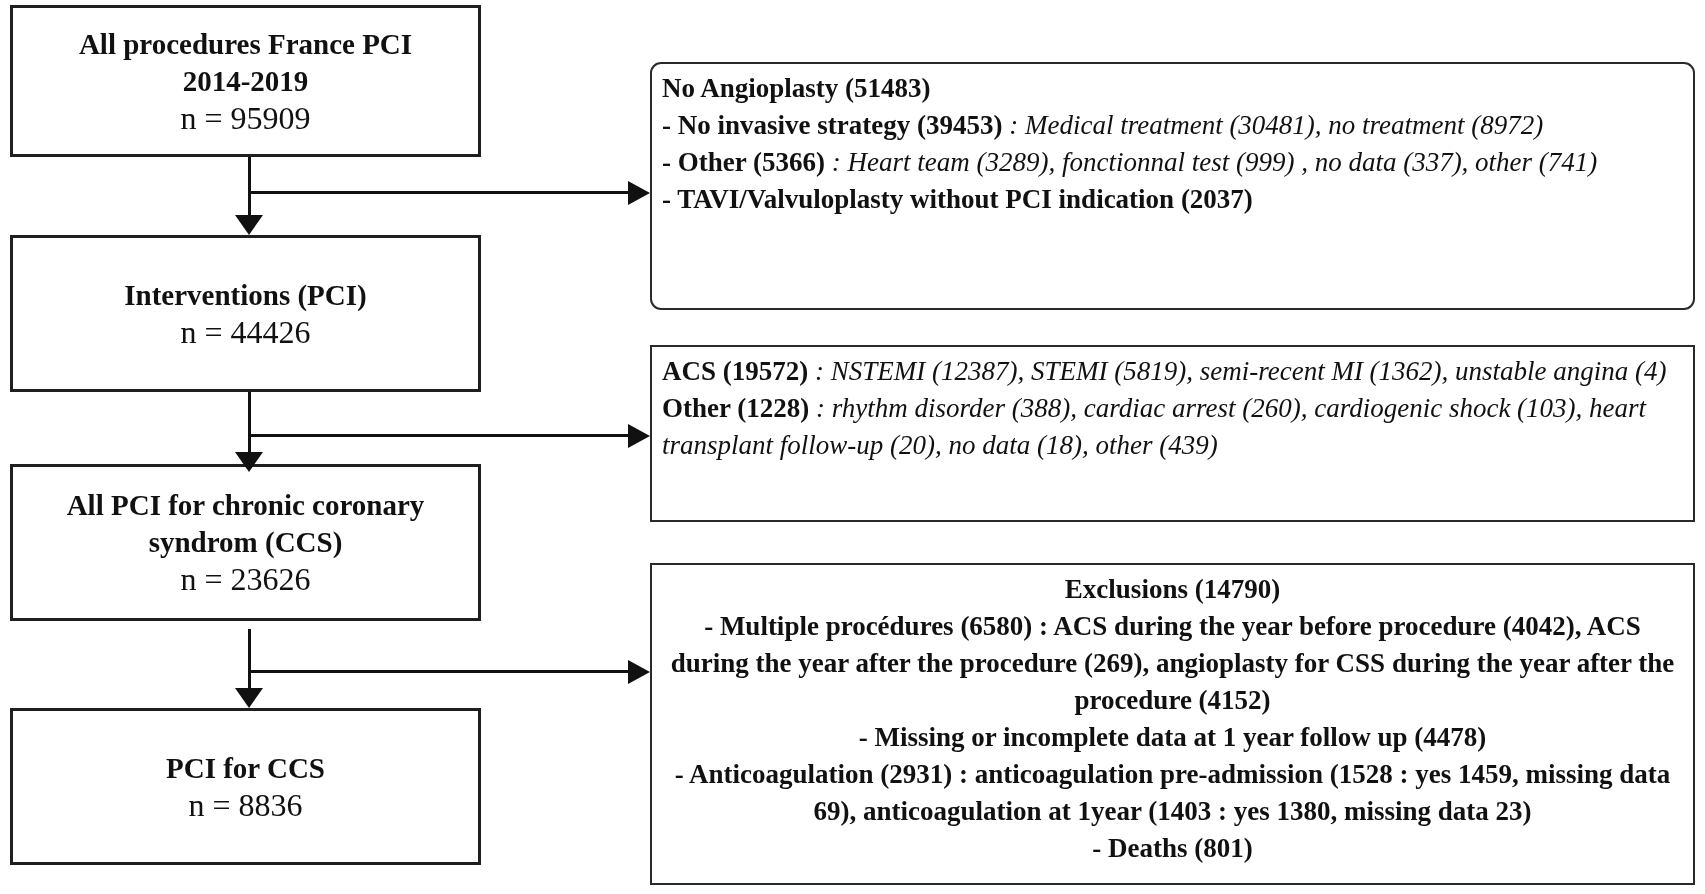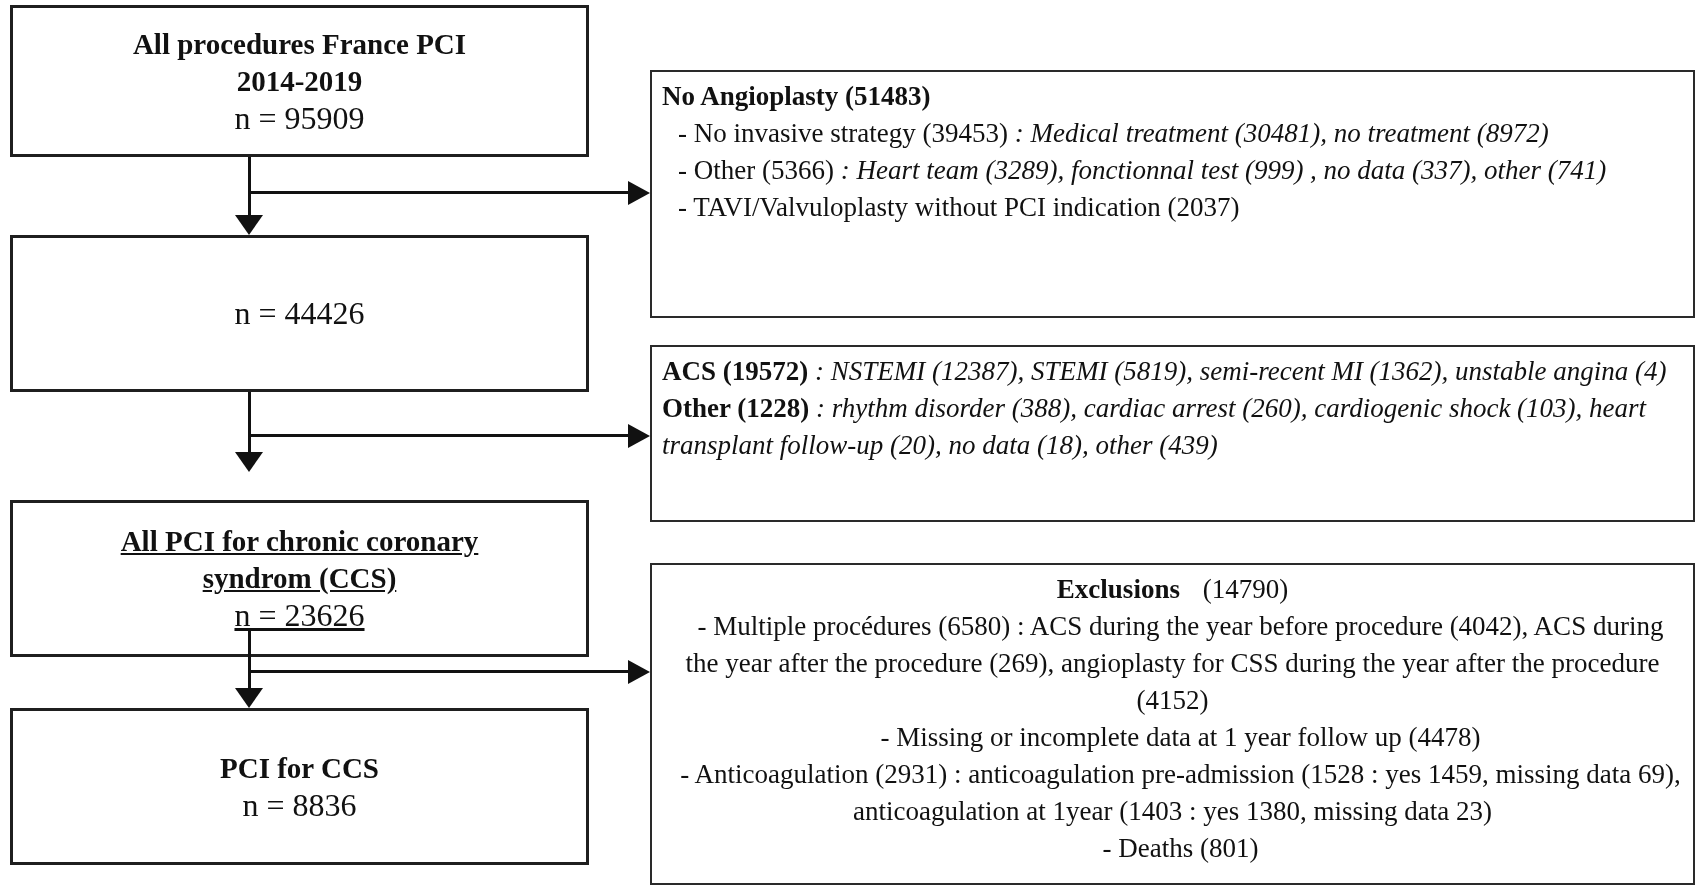--- a/index.html
+++ b/index.html
@@ -7,21 +7,21 @@
     position:relative;
     width:1705px;height:894px;
     background:#ffffff;
     font-family:"Liberation Serif", serif;
     color:#111111;
     overflow:hidden;
   }
   
   .lbox{
     position:absolute;
-    left:10px;width:579px;
+    left:10px;width:471px;
     border:3px solid #1f1f1f;
     background:#ffffff;
     box-sizing:border-box;
     display:flex;flex-direction:column;
     align-items:center;justify-content:center;
     text-align:center;
   }
   .ltitle{font-weight:bold;font-size:29px;line-height:37px;}
   .lcount{font-weight:normal;font-size:32px;line-height:37px;}
   
@@ -30,21 +30,21 @@
     left:650px;width:1045px;
     border:2px solid #2a2a2a;
     background:#ffffff;
     box-sizing:border-box;
     padding:6px 10px 6px 10px;
     font-size:27px;line-height:37px;
   }
   .para{margin:0;}
   .seg-b{font-weight:bold;}
   .seg-i{font-style:italic;}
-  .seg-r{font-weight:normal;font-style:normal;margin-left:16px;}
+  .seg-r{font-weight:bold;font-style:normal;}
   
   .vline{position:absolute;width:3px;background:#111111;}
   .hline{position:absolute;height:3px;background:#111111;}
   .head-down{
     position:absolute;width:0;height:0;
     border-left:14px solid transparent;
     border-right:14px solid transparent;
     border-top:20px solid #111111;
   }
   .head-right{
@@ -59,35 +59,36 @@
 
 <div class="canvas">
 
   <div class="lbox" style="top:5px;height:152px;">
     <div class="ltitle">All procedures France PCI</div>
     <div class="ltitle">2014-2019</div>
     <div class="lcount">n = 95909</div>
   </div>
 
   <div class="lbox" style="top:235px;height:157px;">
+    <div class="ltitle">Interventions (PCI)</div>
     <div class="lcount">n = 44426</div>
   </div>
 
-  <div class="lbox" style="top:500px;height:157px;text-decoration:underline;">
+  <div class="lbox" style="top:464px;height:157px;">
     <div class="ltitle">All PCI for chronic coronary</div>
     <div class="ltitle">syndrom (CCS)</div>
     <div class="lcount">n = 23626</div>
   </div>
 
   <div class="lbox" style="top:708px;height:157px;">
     <div class="ltitle">PCI for CCS</div>
     <div class="lcount">n = 8836</div>
   </div>
 
-  <div class="rbox" style="top:70px;height:248px;">
+  <div class="rbox" style="top:62px;height:248px;border-radius:11px;">
       <div class="para"><span class="seg-b">No Angioplasty (51483)</span></div>
       <div class="para"><span class="seg-r">- No invasive strategy (39453) </span><span class="seg-i">: Medical treatment (30481), no treatment (8972)</span></div>
       <div class="para"><span class="seg-r">- Other (5366) </span><span class="seg-i">: Heart team (3289), fonctionnal test (999) , no data (337), other (741)</span></div>
       <div class="para"><span class="seg-r">- TAVI/Valvuloplasty without PCI indication (2037)</span></div>
     </div>
   <div class="rbox" style="top:345px;height:177px;">
       <div class="para"><span class="seg-b">ACS (19572) </span><span class="seg-i">: NSTEMI (12387), STEMI (5819), semi-recent MI (1362), unstable angina (4)</span></div>
       <div class="para"><span class="seg-b">Other (1228) </span><span class="seg-i">: rhythm disorder (388), cardiac arrest (260), cardiogenic shock (103), heart transplant follow-up (20), no data (18), other (439)</span></div>
     </div>
   <div class="rbox" style="top:563px;height:322px;text-align:center;">

